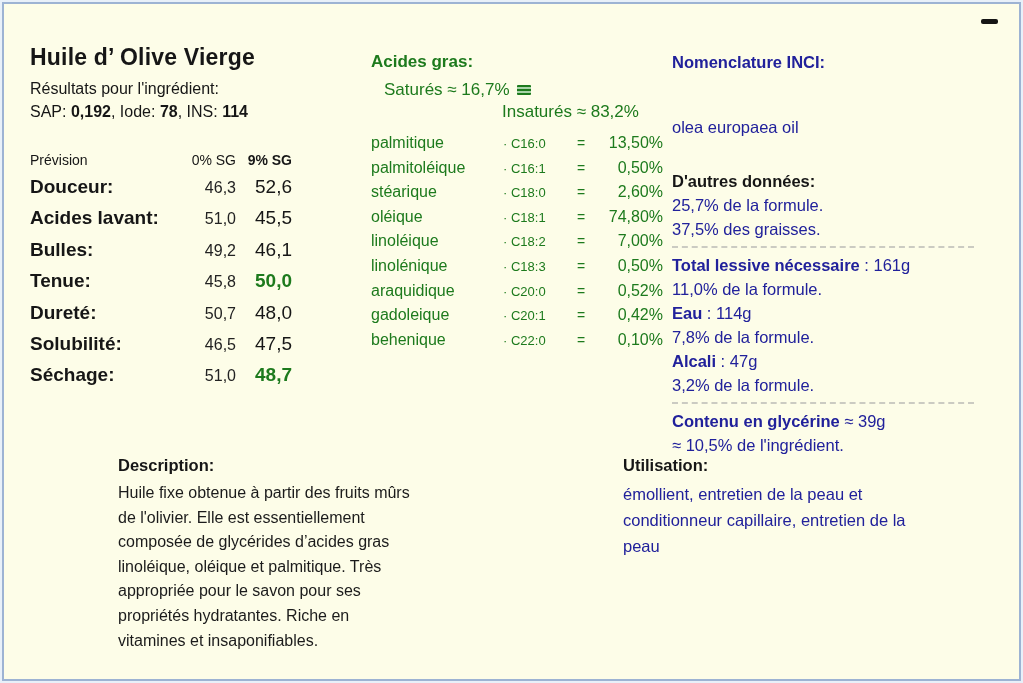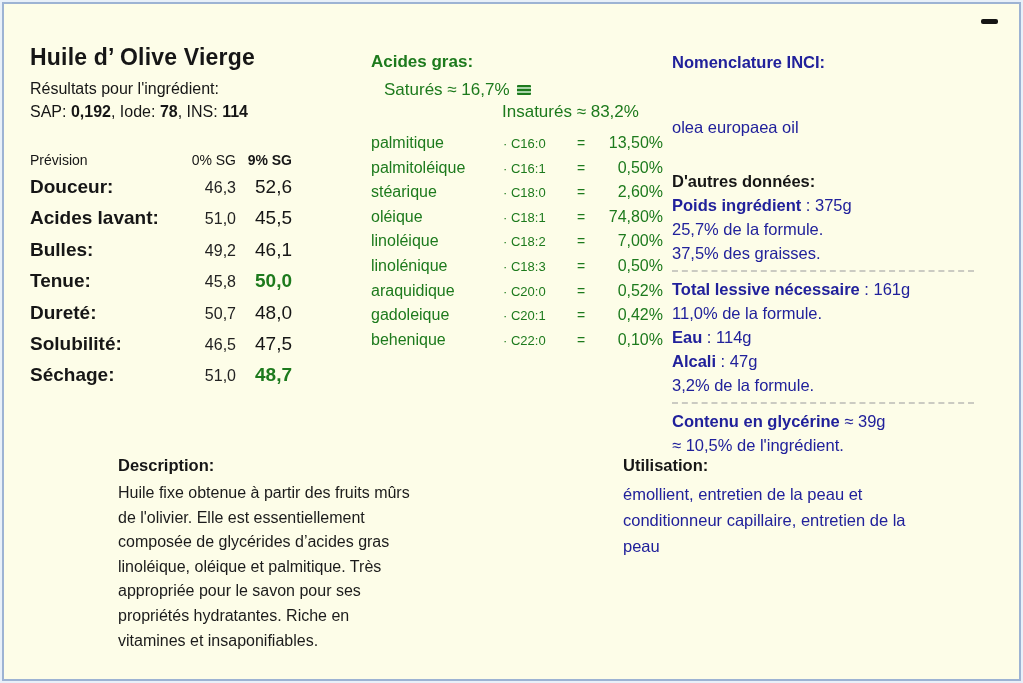--- a/index.html
+++ b/index.html
@@ -200,27 +200,27 @@
           <span class="fa-val">0,10%</span>
         </div>
       </div>
     </div>
 
     <div class="right-col">
       <div class="rc-line inci-heading">Nomenclature INCI:</div>
       <div class="rc-line inci-value">olea europaea oil</div>
 
       <div class="rc-line other-heading">D'autres données:</div>
-      <div class="rc-line"><b>Poids ingrédient</b><span> : 375g</span></div>
       <div class="rc-line">25,7% de la formule.</div>
       <div class="rc-line">37,5% des graisses.</div>
       <hr class="dashed-divider">
       <div class="rc-line"><b>Total lessive nécessaire</b><span> : 161g</span></div>
       <div class="rc-line">11,0% de la formule.</div>
       <div class="rc-line"><b>Eau</b><span> : 114g</span></div>
+      <div class="rc-line">7,8% de la formule.</div>
       <div class="rc-line"><b>Alcali</b><span> : 47g</span></div>
       <div class="rc-line">3,2% de la formule.</div>
       <hr class="dashed-divider">
       <div class="rc-line"><b>Contenu en glycérine</b><span> ≈ 39g</span></div>
       <div class="rc-line">≈ 10,5% de l'ingrédient.</div>
     </div>
 
     <div class="desc-block">
       <div class="block-heading">Description:</div>
       <div class="desc-body">Huile fixe obtenue à partir des fruits mûrs de l'olivier. Elle est essentiellement composée de glycérides d’acides gras linoléique, oléique et palmitique. Très appropriée pour le savon pour ses propriétés hydratantes. Riche en vitamines et insaponifiables.</div>

